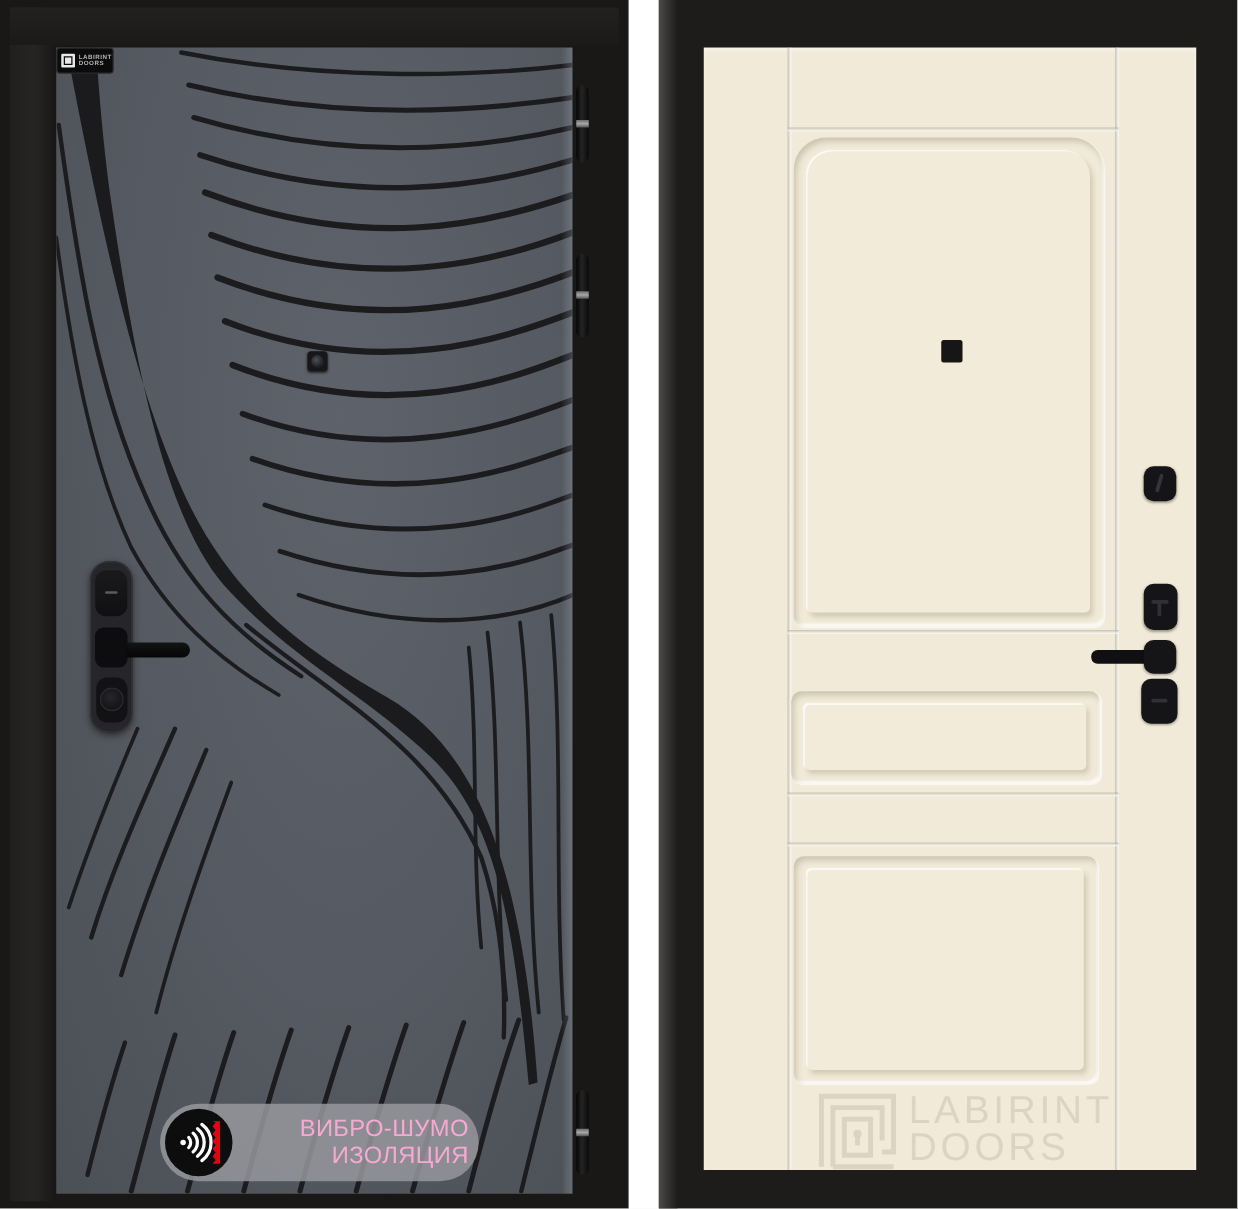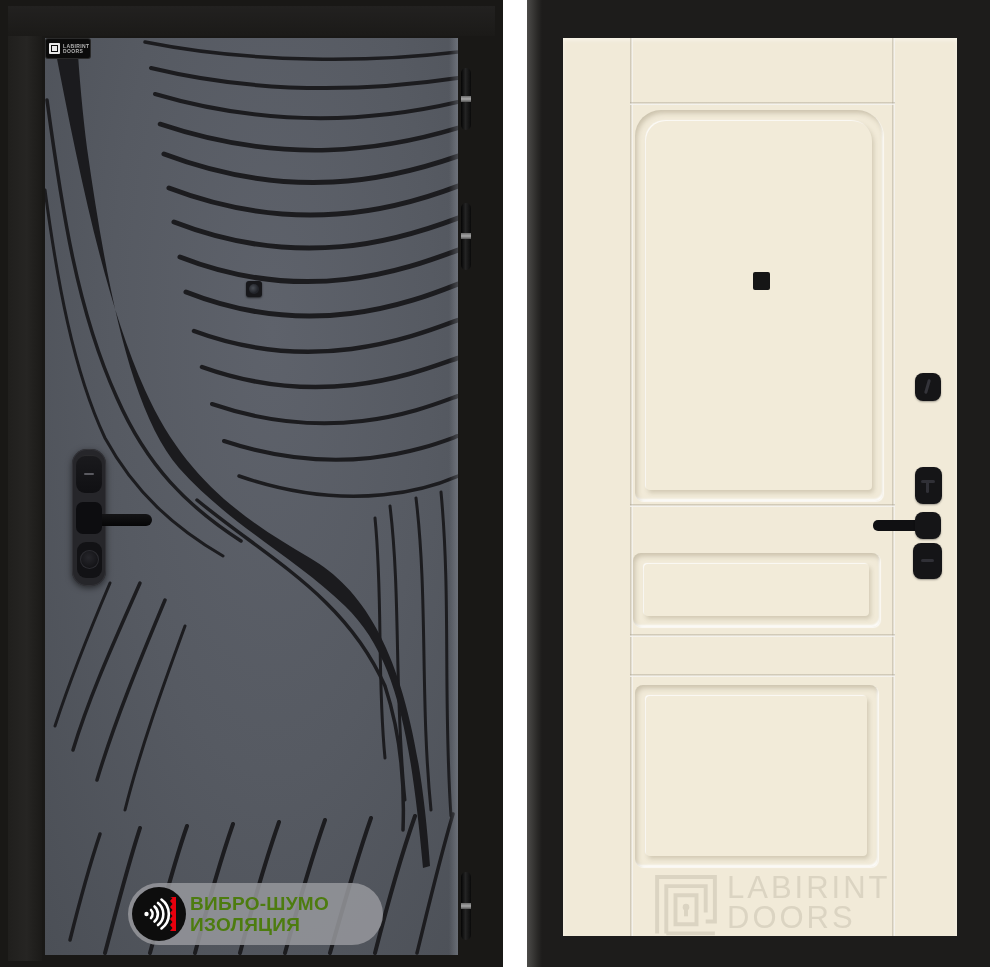--- a/index.html
+++ b/index.html
@@ -43,21 +43,21 @@
   .sl-cyl::after { content:""; position:absolute; left:3px; top:8px; width:19px; height:19px; border-radius:50%;
       background:radial-gradient(circle at 45% 40%, #26262b, #131316 70%); box-shadow:inset 0 0 0 1px #2c2c31; }
 
   .hinge { position:absolute; left:461px; width:10px; background:linear-gradient(90deg,#050505,#242424 45%,#0a0a0a);
       border-radius:5px; }
   .hinge .band { position:absolute; left:0; width:10px; height:6px; background:linear-gradient(180deg,#6c6c6c,#a7a7a7 50%,#555); }
 
   .badge { position:absolute; left:128px; top:883px; width:255px; height:62px; border-radius:31px;
       background:rgba(150,152,156,.85); display:flex; align-items:center; }
   .badge .circ { position:absolute; left:4px; top:4px; width:54px; height:54px; border-radius:50%; background:#0d0d0d; }
-  .badge .btxt { position:absolute; left:62px; right:8px; text-align:left; color:#4d7c0f; font-weight:bold;
+  .badge .btxt { position:absolute; left:62px; right:8px; text-align:right; color:#f9a8d4; font-weight:normal;
       font-size:19px; line-height:21px; letter-spacing:.3px; }
 
   
   .divider { position:absolute; left:503px; top:0; width:24px; height:967px; background:#ffffff; }
 
   
   .img-right { position:absolute; left:527px; top:0; width:463px; height:967px; background:#1d1c1b; overflow:hidden; }
   .img-right .frame-hl-left { position:absolute; left:0; top:0; width:15px; height:967px;
       background:linear-gradient(90deg,#4c4b49,#2a2927 70%,#1d1c1b); }
   .leaf-int { position:absolute; left:36px; top:38px; width:394px; height:898px; background:#f1ead8; overflow:hidden;

